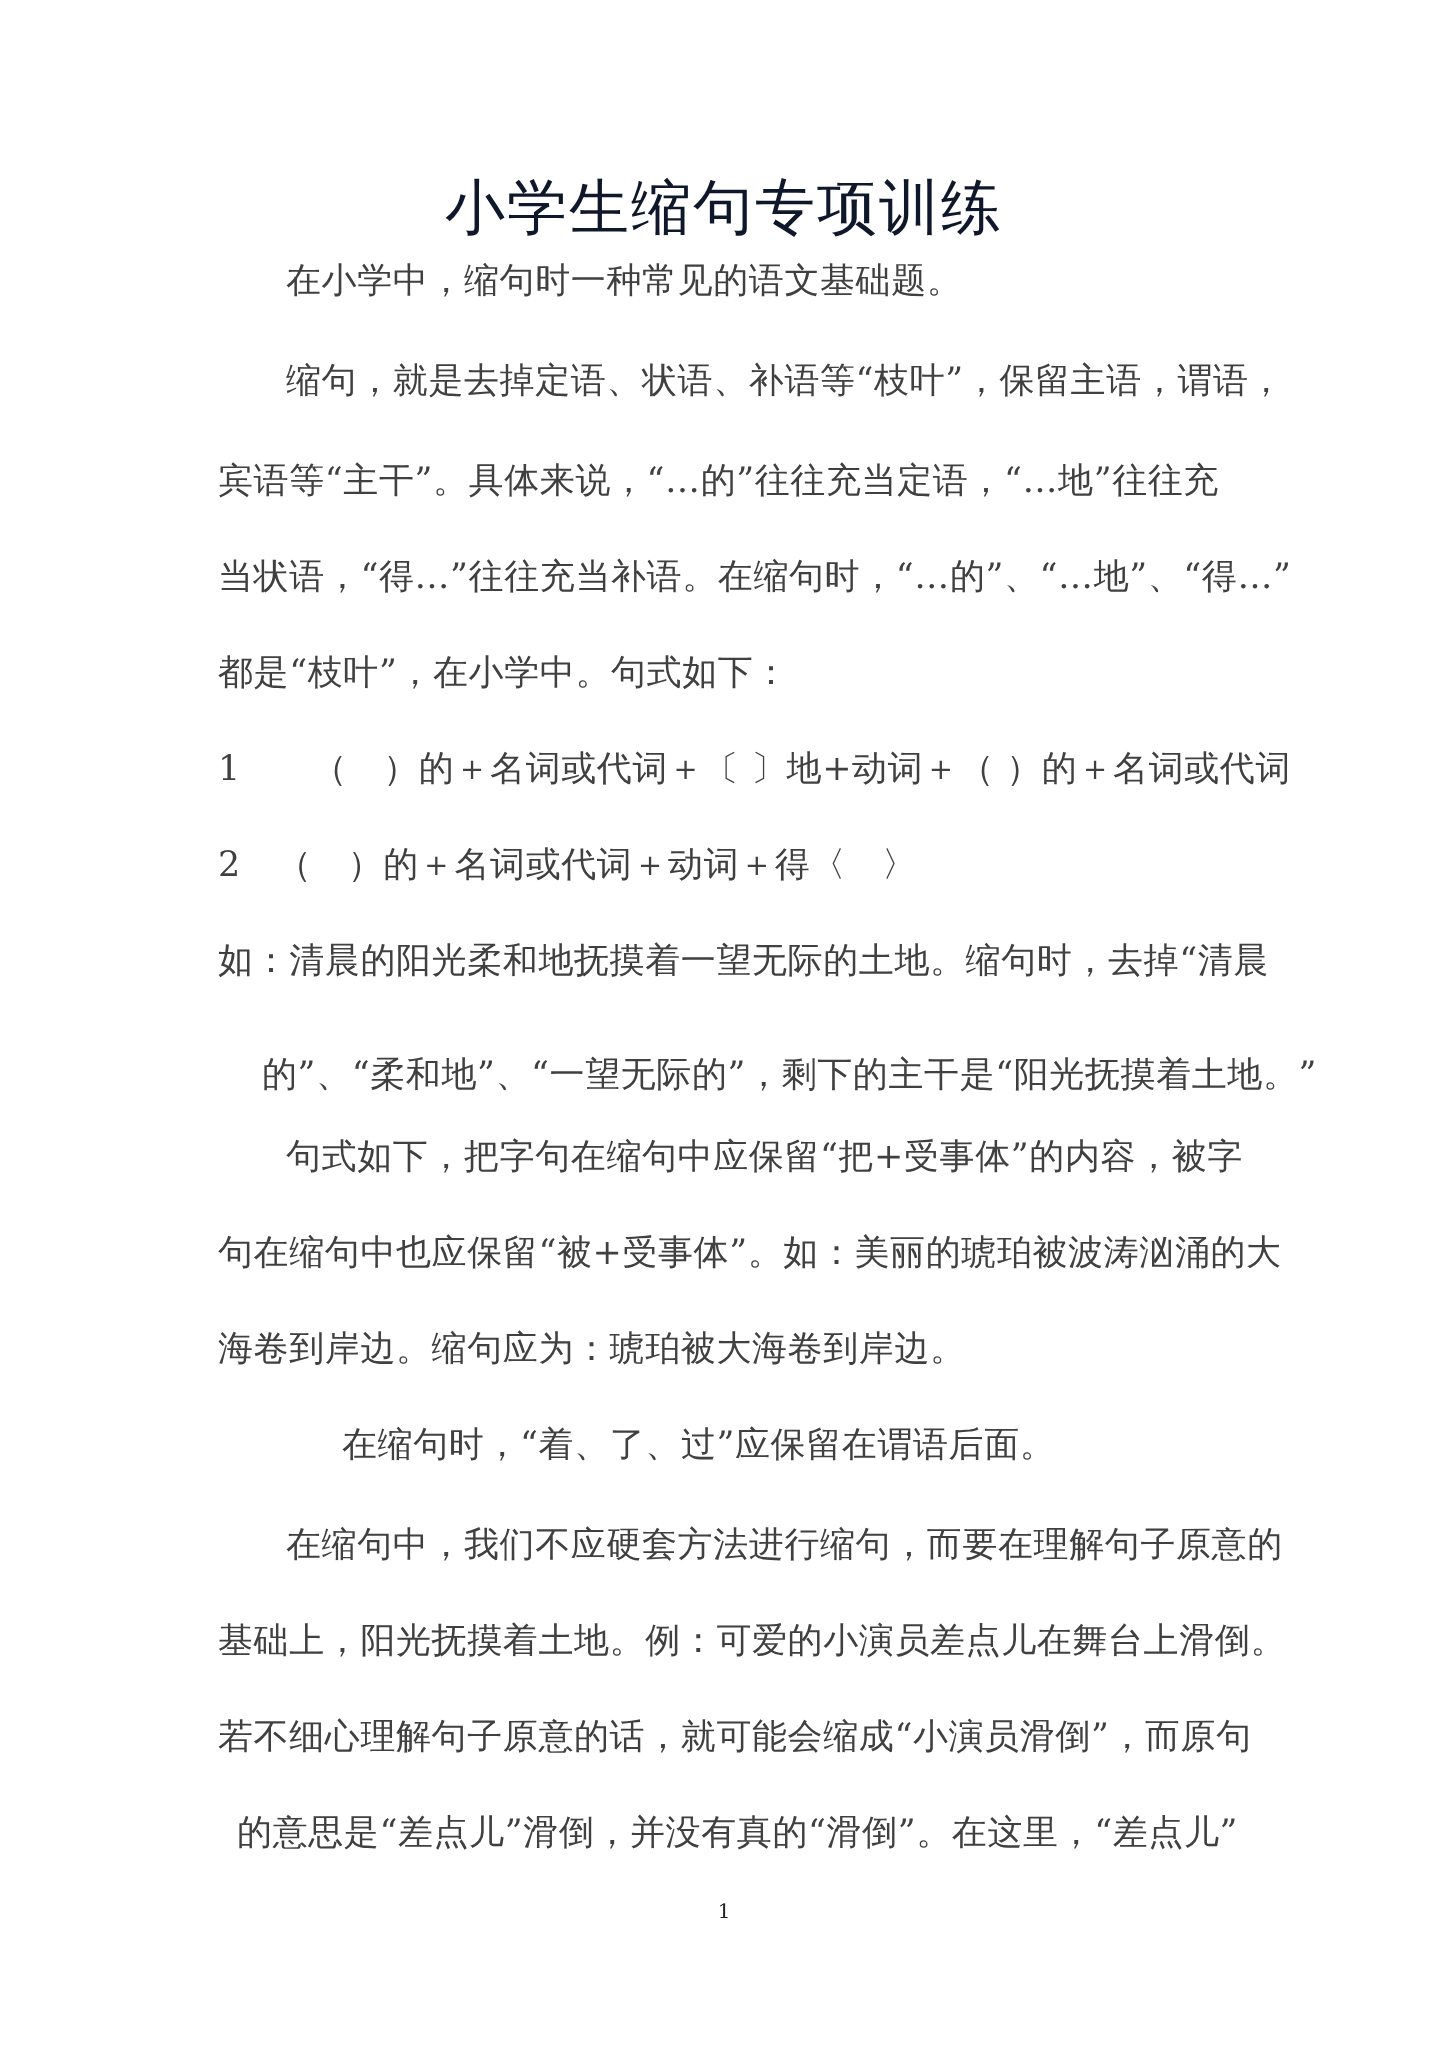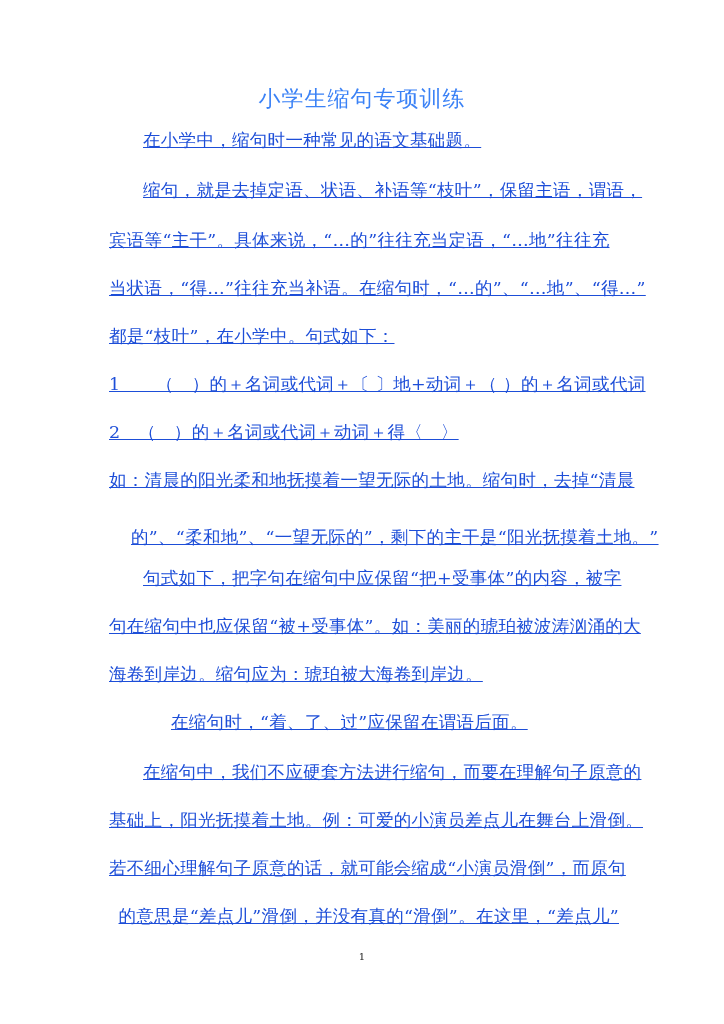--- a/index.html
+++ b/index.html
@@ -1,22 +1,22 @@
 <!DOCTYPE html>
 <html><head>
   <meta charset="utf-8">
   <style>
     html, body { margin: 0; padding: 0; background: #ffffff; }
     body { width: 724px; height: 1024px; position: relative; overflow: hidden;
            font-family: "DejaVu Serif", "Liberation Serif", serif; color: #1a1a1a; }
     .page { position: absolute; left: 0; top: 0; width: 724px; height: 1024px; background: #fff; }
     .title { position: absolute; top: 84px; left: 0; width: 724px; text-align: center;
-             font-size: 22px; letter-spacing: 1px; color: #3b82f6; }
+             font-size: 30px; letter-spacing: 1px; color: #0f172a; }
     .line { position: absolute; left: 109px; width: 510px; font-size: 17.5px; white-space: nowrap;
-            letter-spacing: 0.3px; color: #1d4ed8; text-decoration: underline; }
+            letter-spacing: 0.3px; color: #404040; }
     .line.indent { left: 143px; width: 476px; }
     .footer { position: absolute; top: 951px; left: 0; width: 724px; text-align: center;
               font-size: 10px; color: #222; }
   </style>
 </head>
 <body>
 
 <div class="page">
   <div class="title">小学生缩句专项训练</div>
   <div id="lines">

